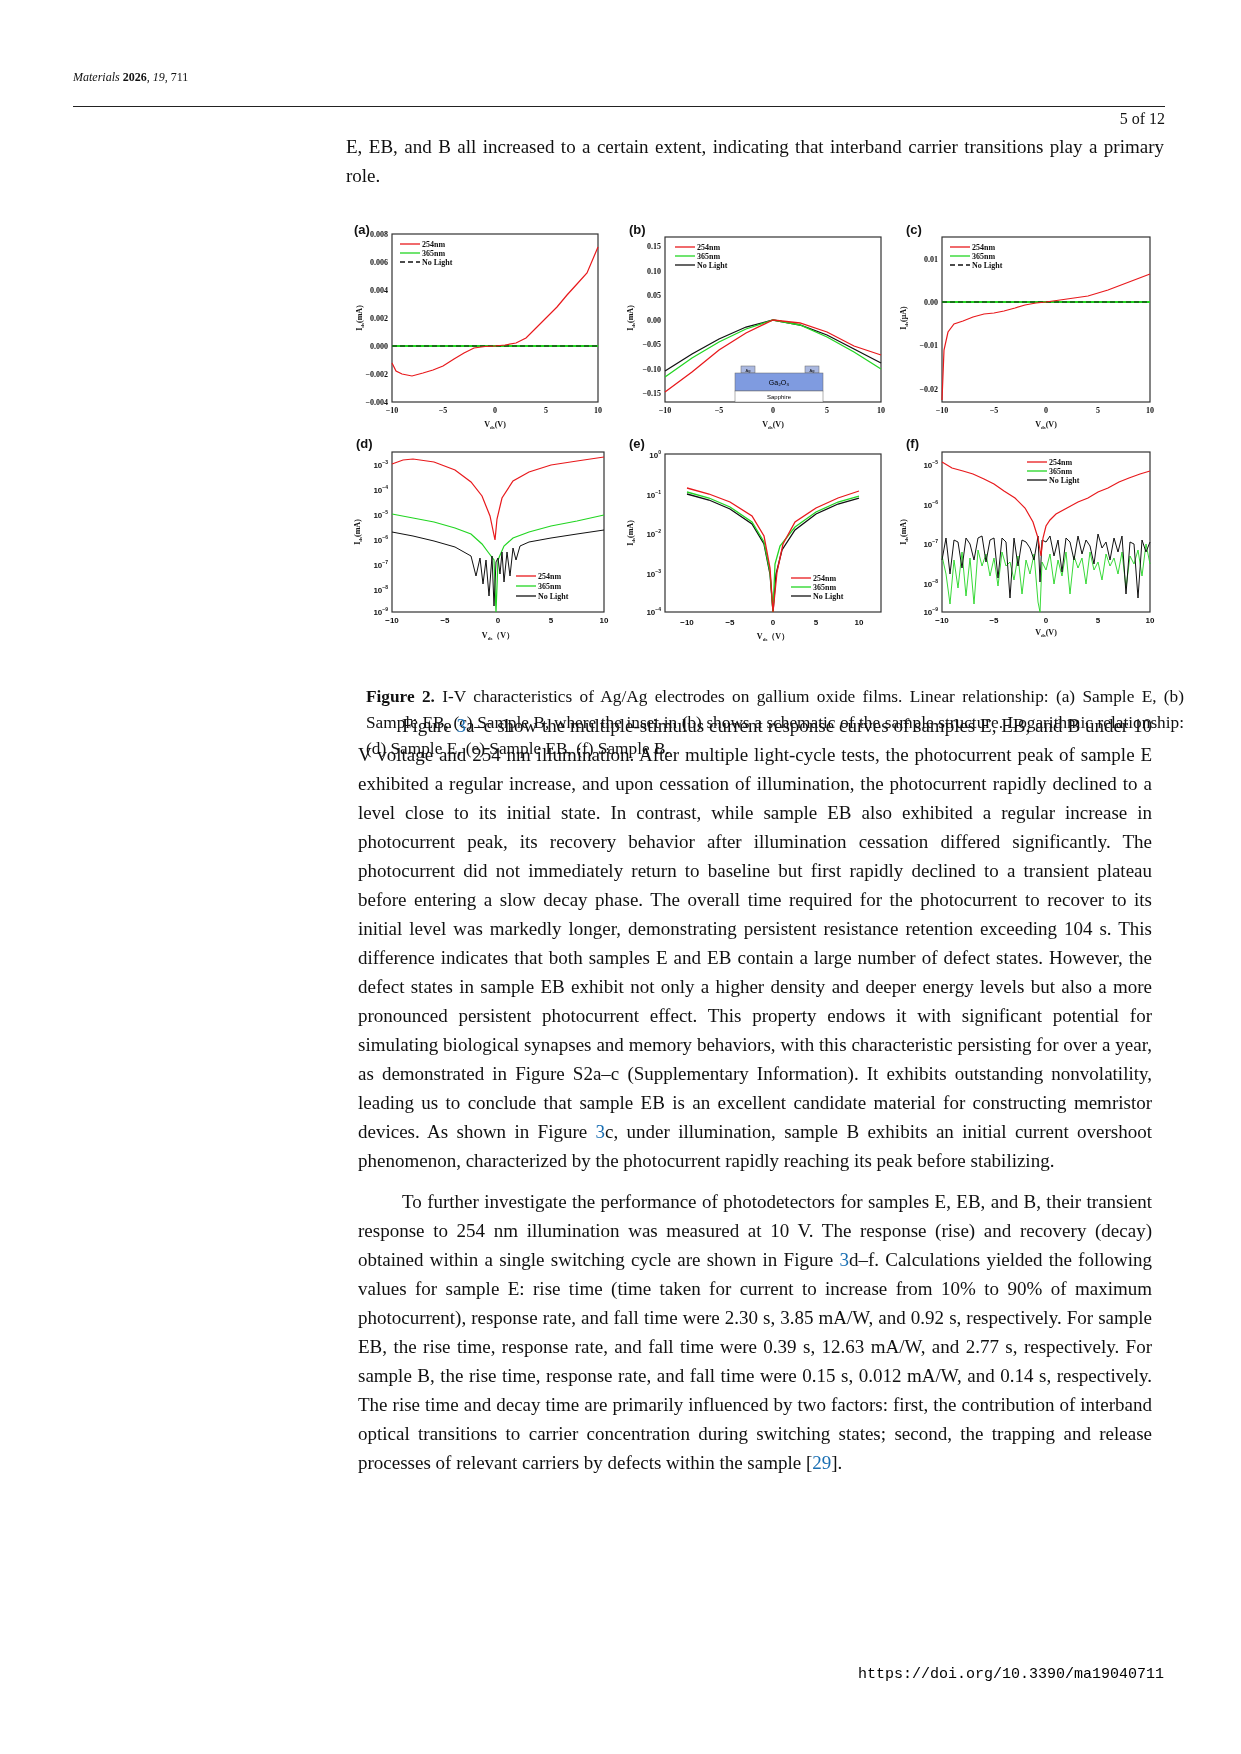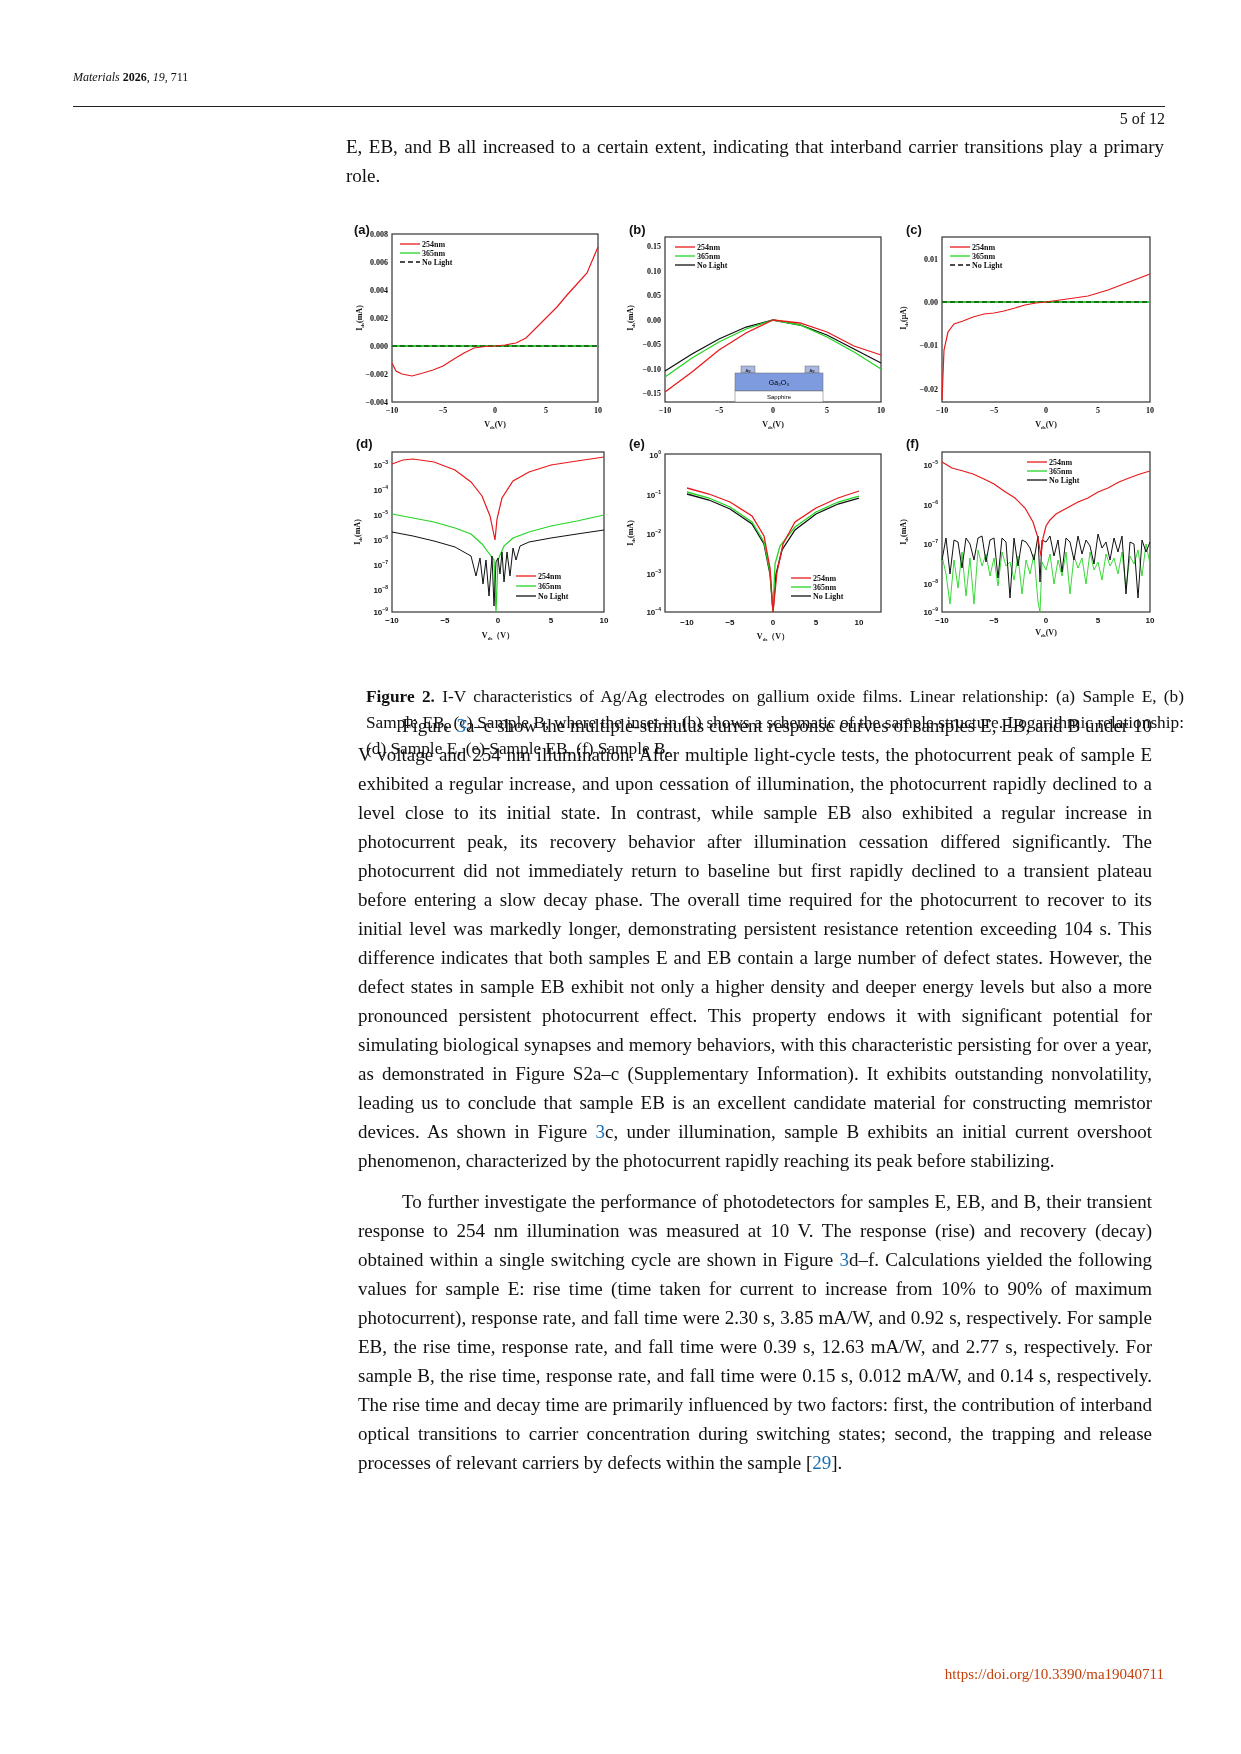--- a/index.html
+++ b/index.html
@@ -11,21 +11,21 @@
   .pageno{position:absolute;right:0;top:0;font-size:16px;margin-top:40px;}
   .body-text{position:absolute;left:346px;width:818px;font-size:19px;line-height:29px;text-align:justify;}
   .para p{margin:12px;}
   .indent{text-indent:44px;}
   .link{color:#1a6fb3;}
   .figure{position:absolute;left:346px;top:222px;width:818px;height:432px;}
   .panel{position:absolute;width:272px;height:212px;}
   .panel svg{width:100%;height:100%;display:block;}
   .caption{position:absolute;left:346px;top:684px;width:818px;font-size:17.3px;line-height:26px;text-align:justify;margin-left:20px;}
   .caption b{font-weight:bold;}
-  .doi{position:absolute;right:77px;top:1666px;font-size:15px;color:#c2410c;font-family:Liberation Serif, serif;}
+  .doi{position:absolute;right:77px;top:1666px;font-size:15px;color:#000000;font-family:Liberation Mono, monospace;}
   .ax{font-family:"Liberation Serif",serif;font-weight:bold;font-size:8px;fill:#111;}
   .axs{font-family:"Liberation Sans",sans-serif;font-weight:bold;font-size:8px;fill:#111;}
   .plabel{font-family:"Liberation Sans",sans-serif;font-weight:bold;font-size:13px;fill:#111;}
   .leg{font-family:"Liberation Serif",serif;font-weight:bold;font-size:8px;fill:#111;}
 </style>
 </head>
 <body>
 
 <div class="header">
   <div class="journal">

